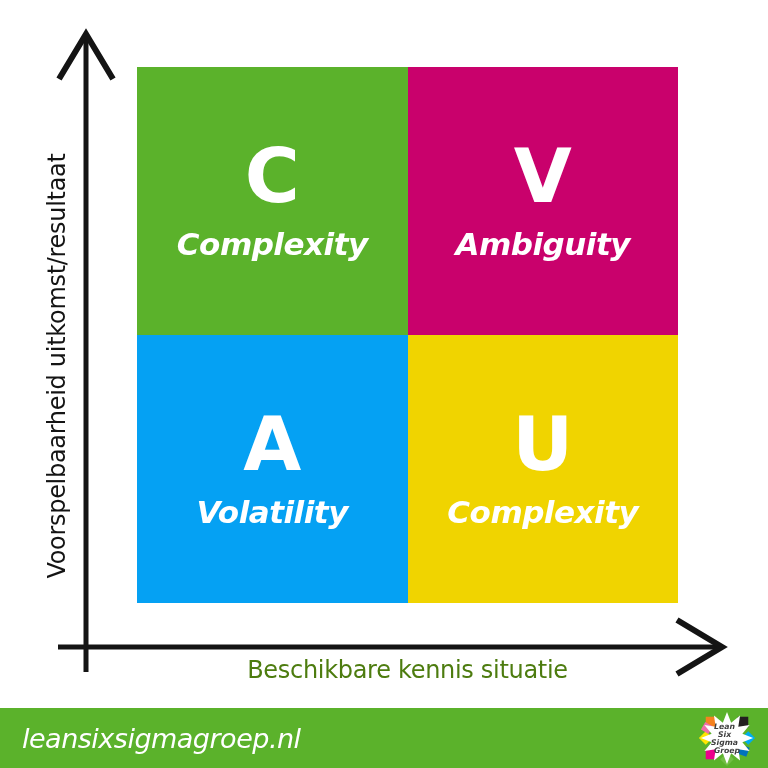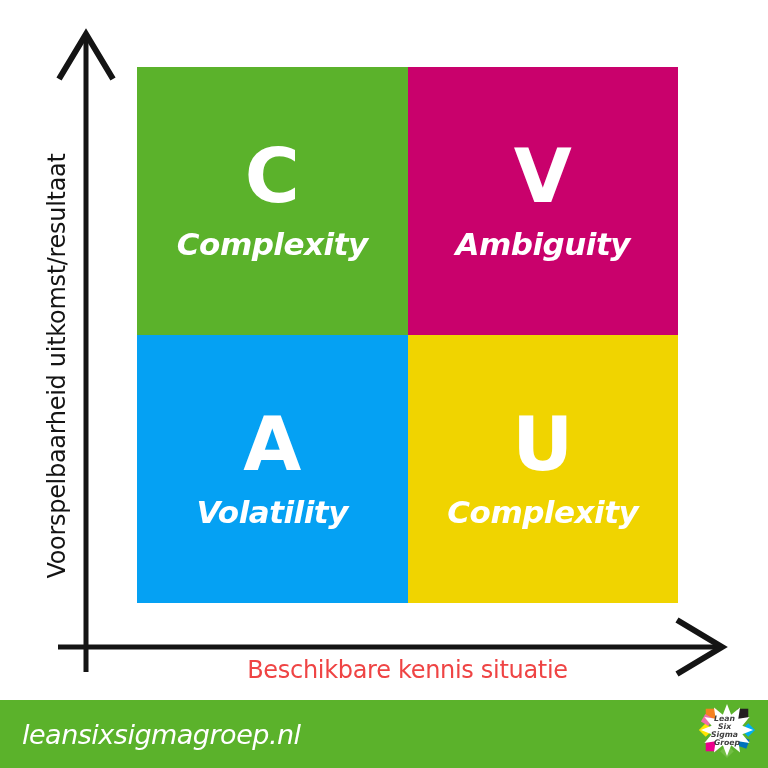--- a/index.html
+++ b/index.html
@@ -33,21 +33,21 @@
   }
 
   .x-label {
     position: absolute;
     left: 137px;
     width: 541px;
     top: 656px;
     text-align: center;
     font-size: 24px;
     letter-spacing: -0.3px;
-    color: #ef4444;
+    color: #4d7c0f;
   }
 
   
   .matrix {
     position: absolute;
     left: 137px;
     top: 67px;
     width: 541px;
     height: 536px;
     display: grid;
@@ -72,21 +72,21 @@
     line-height: 1.2;
     font-weight: bold;
     font-style: italic;
     letter-spacing: -0.5px;
   }
 
   
   .footer {
     position: absolute;
     left: 0; right: 0; bottom: 0;
-    height: 68px;
+    height: 60px;
     display: flex;
     align-items: center;
   }
   .footer .site {
     padding-left: 22px;
     font-size: 27px;
     font-style: italic;
     letter-spacing: -0.5px;
     color: #ffffff;
   }

